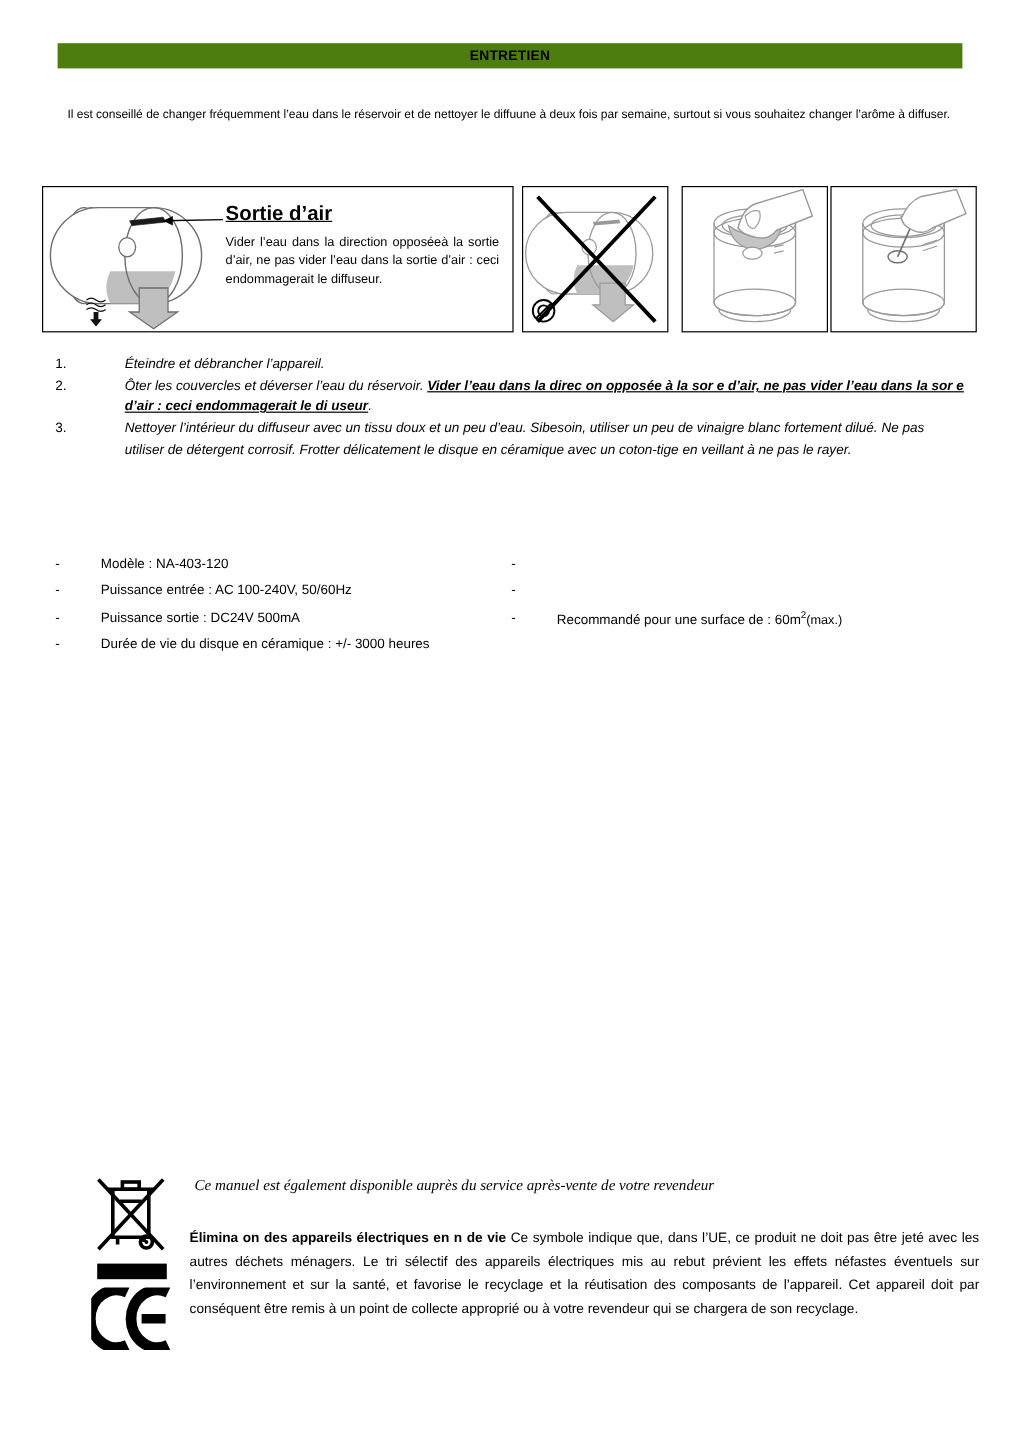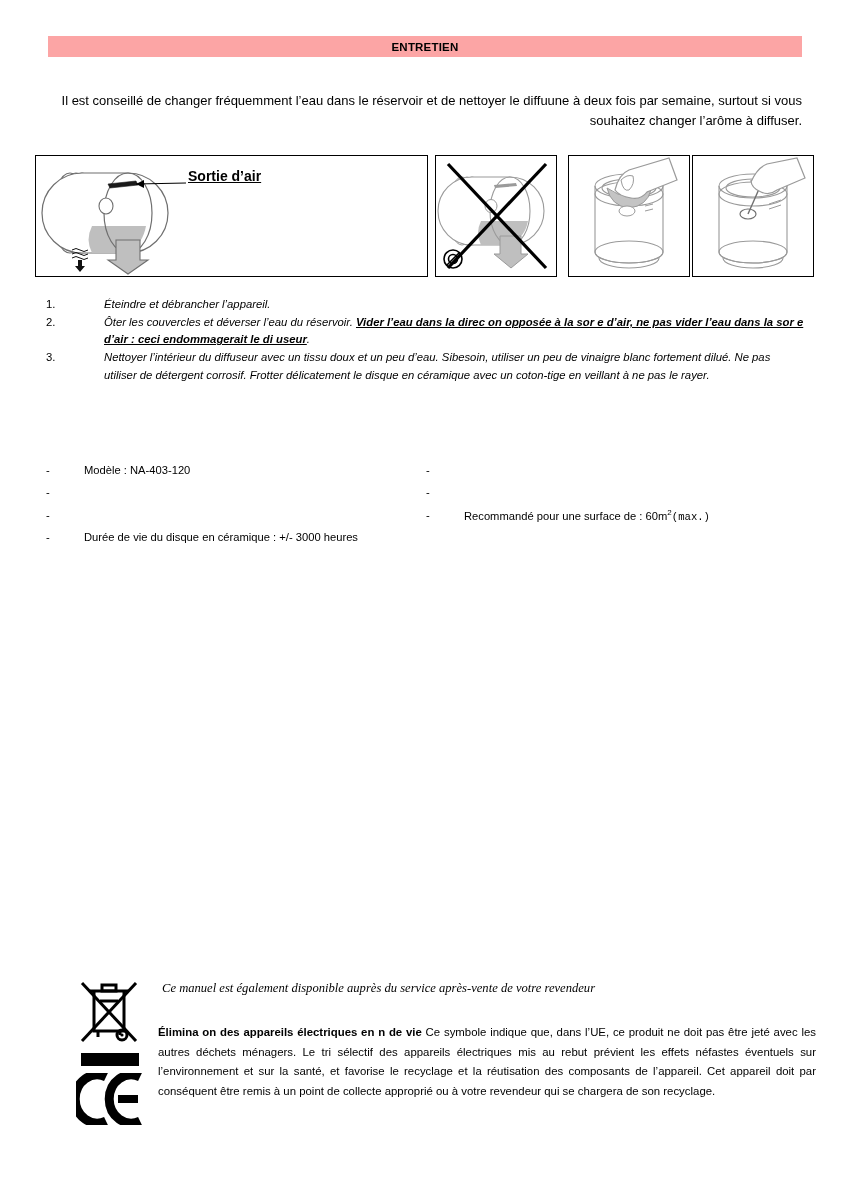--- a/index.html
+++ b/index.html
@@ -21,44 +21,44 @@
     width: 848px;
     height: 1200px;
   }
 
   
   .section-bar {
     position: absolute;
     left: 48px;
     width: 754px;
     height: 21px;
-    background: #fca5a5;
+    background: #4d7c0f;
     display: flex;
     align-items: center;
     justify-content: center;
   }
   .section-bar .bar-title {
     font-size: 11.5px;
     font-weight: bold;
     letter-spacing: 0.2px;
     color: #000;
   }
 
   #bar-entretien { top: 36px; }
   #bar-caracteristiques { top: 429px; }
 
   
   .intro-para {
     position: absolute;
     left: 46px;
     top: 78px;
     width: 756px;
-    font-size: 13px;
+    font-size: 10px;
     line-height: 1.55;
-    text-align: right;
+    text-align: center;
     color: #000;
   }
 
   
   .illus-row {
     position: absolute;
     left: 35px;
     top: 155px;
     width: 778px;
     height: 122px;
@@ -82,21 +82,21 @@
     left: 0; top: 0;
   }
 
   .callout {
     position: absolute;
     left: 152px;
     top: 12px;
     width: 228px;
   }
   .callout .callout-title {
-    font-size: 14px;
+    font-size: 17px;
     font-weight: bold;
     text-decoration: underline;
     margin-bottom: 7px;
     display: block;
   }
   .callout .callout-body {
     font-size: 10.6px;
     line-height: 1.45;
     text-align: justify;
     display: block;
@@ -147,21 +147,21 @@
     margin-bottom: 5px;
   }
   .spec-item .dash {
     width: 38px;
     flex: 0 0 38px;
   }
   .spec-item .spec-text {
     flex: 1 1 auto;
   }
   .spec-text sup { font-size: 8px; vertical-align: super; }
-  .spec-text .serif-note { font-family: Liberation Mono, monospace; font-size: 10.6px; }
+  .spec-text .serif-note { font-family: Liberation Sans, sans-serif; font-size: 10.6px; }
 
   
   .footer-block {
     position: absolute;
     left: 72px;
     top: 975px;
     width: 745px;
     height: 180px;
   }
   .symbols {
@@ -242,20 +242,21 @@
         <g stroke="#111" stroke-width="1" fill="none">
           <path d="M36,94 q4,-3 8,0 q4,3 8,0"></path>
           <path d="M36,98 q4,-3 8,0 q4,3 8,0"></path>
           <path d="M36,102 q4,-3 8,0 q4,3 8,0"></path>
         </g>
         <path d="M42,104 L46,104 L46,110 L49,110 L44,116 L39,110 L42,110 Z" fill="#111"></path>
       </svg>
 
       <div class="callout">
         <span class="callout-title">Sortie d’air</span>
+        <span class="callout-body">Vider l’eau dans la direction opposéeà la sortie d’air, ne pas vider l’eau dans la sortie d’air : ceci endommagerait le diffuseur.</span>
       </div>
     </div>
 
     <div class="panel" id="panel-x">
       <svg class="panel-art" width="120" height="120" viewBox="0 0 120 120">
         <g fill="none" stroke="#9a9a9a" stroke-width="1">
           <ellipse cx="26" cy="55" rx="14" ry="34"></ellipse>
           <ellipse cx="31" cy="55" rx="14" ry="34"></ellipse>
           <ellipse cx="36" cy="55" rx="14" ry="34"></ellipse>
         </g>
@@ -348,23 +349,25 @@
 
 
   <div class="specs">
     <div class="specs-col">
       <div class="spec-item">
         <span class="dash">-</span>
         <span class="spec-text">Modèle : NA-403-120</span>
       </div>
       <div class="spec-item">
         <span class="dash">-</span>
-      </div>
-      <div class="spec-item">
-        <span class="dash">-</span>
+        <span class="spec-text">Puissance entrée : AC 100-240V, 50/60Hz</span>
+      </div>
+      <div class="spec-item">
+        <span class="dash">-</span>
+        <span class="spec-text">Puissance sortie : DC24V 500mA</span>
       </div>
       <div class="spec-item">
         <span class="dash">-</span>
         <span class="spec-text">Durée de vie du disque en céramique : +/- 3000 heures</span>
       </div>
     </div>
     <div class="specs-col">
       <div class="spec-item">
         <span class="dash">-</span>
       </div>

